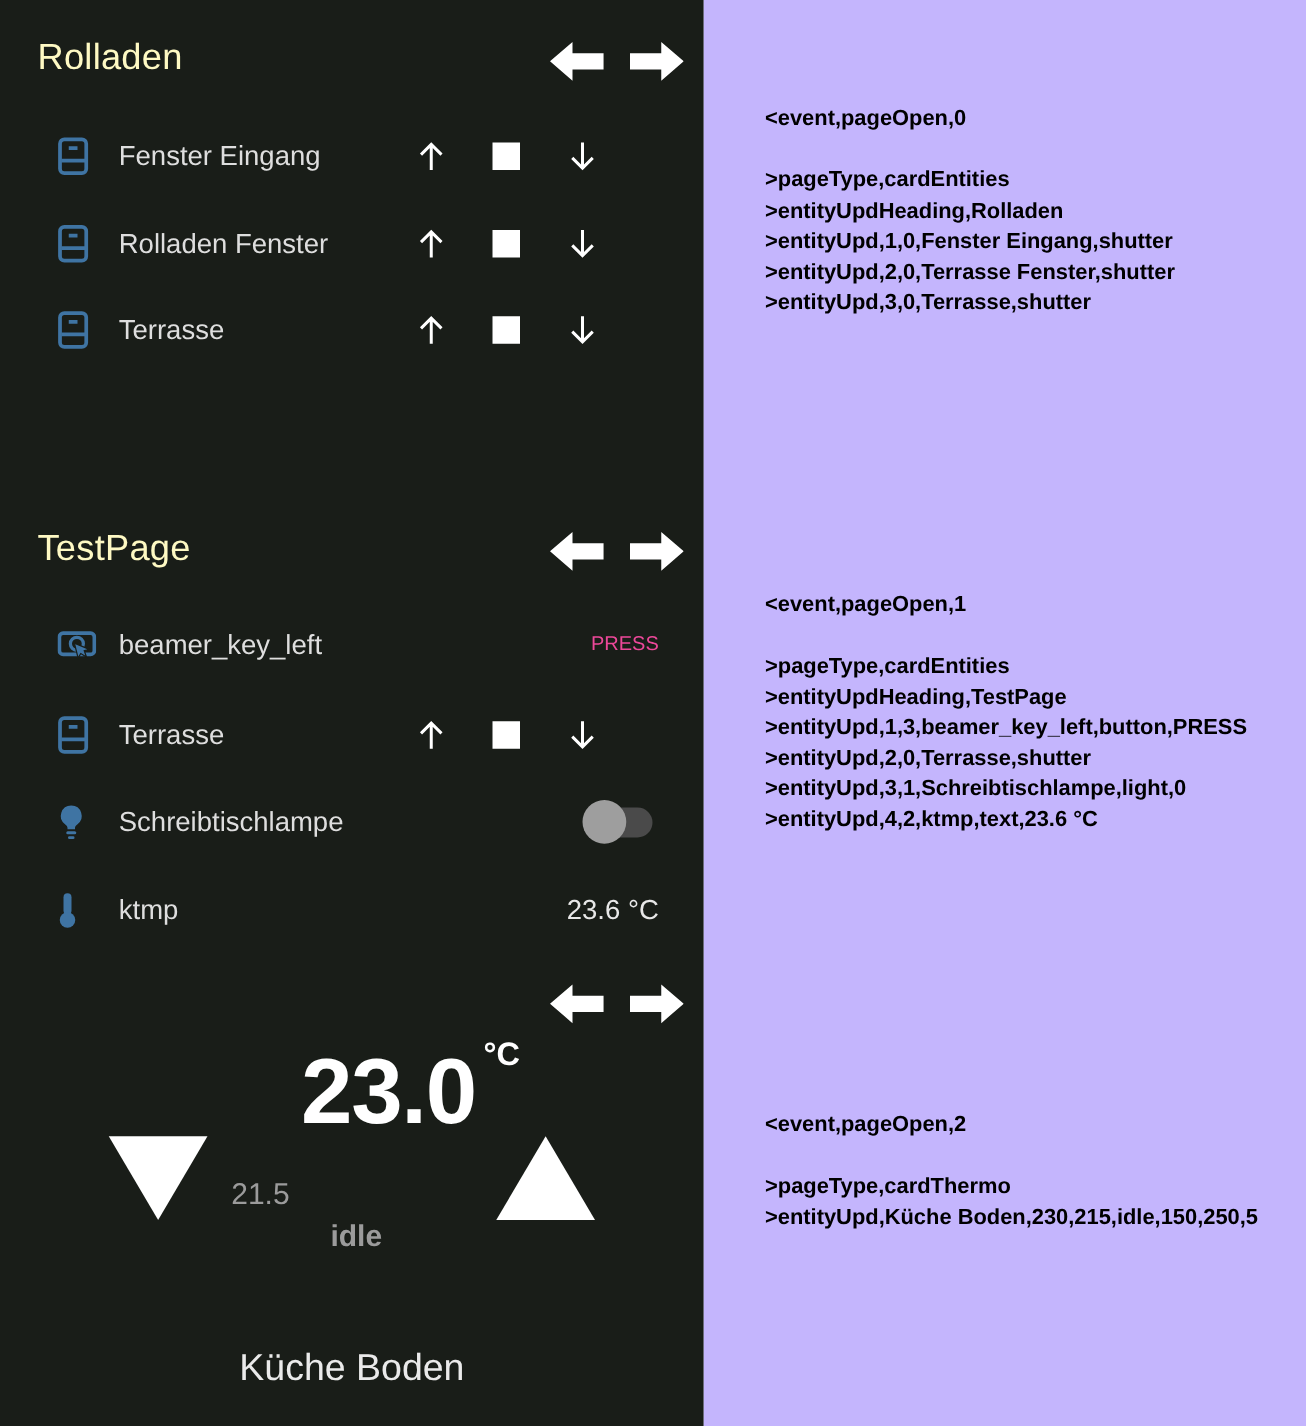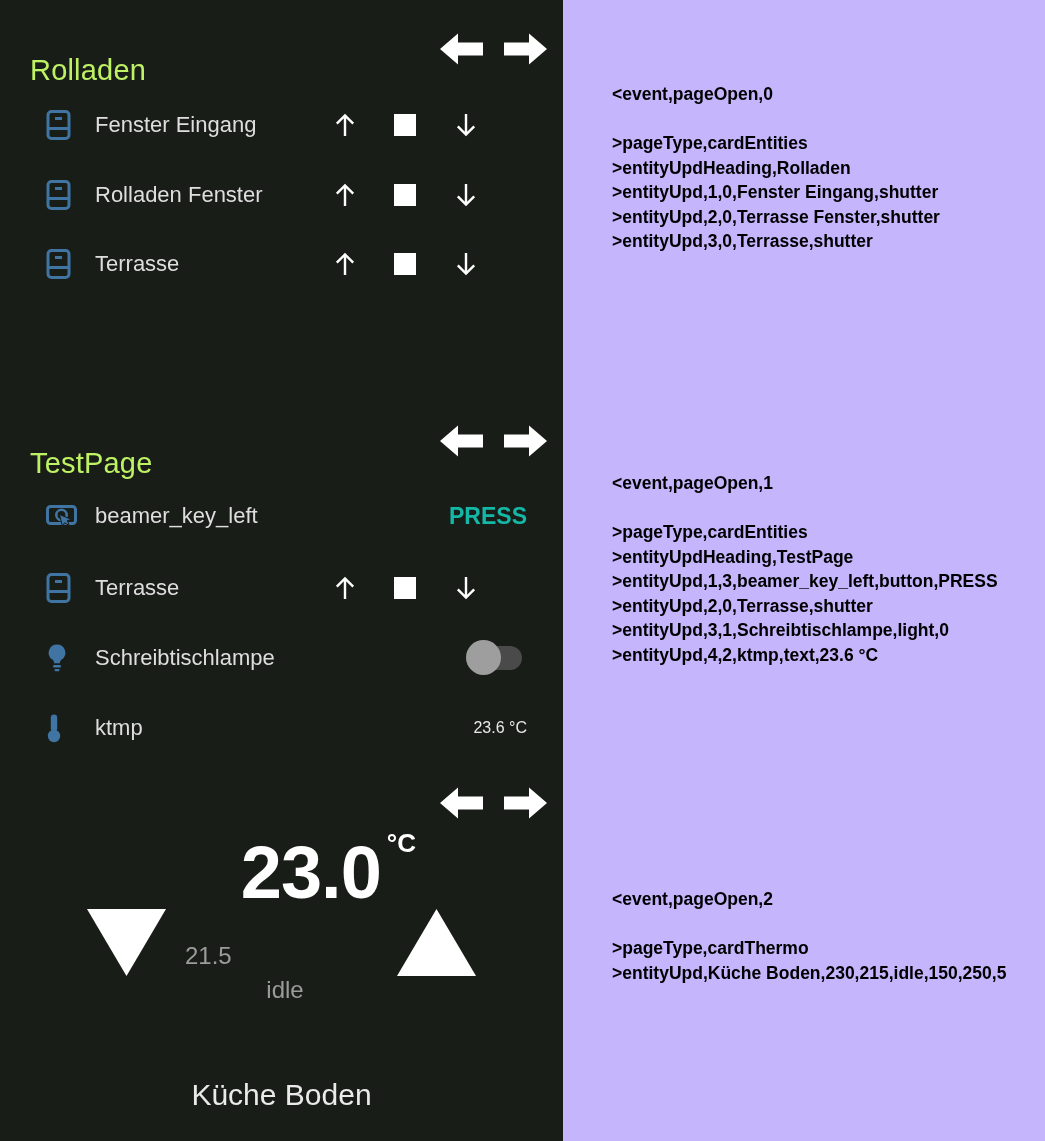--- a/index.html
+++ b/index.html
@@ -6,42 +6,41 @@
   .canvas{
     position:relative;width:1045px;height:1141px;overflow:hidden;
     font-family:"Liberation Sans","DejaVu Sans",sans-serif;background:#ffffff;
   }
   
   .device-column{
     position:absolute;left:0;top:0;width:563px;height:1141px;
     background:#191d18;color:#e3e3e3;
   }
   .panel-title{
-    position:absolute;left:30px;font-size:29px;font-weight:400;color:#bef264;
+    position:absolute;left:30px;font-size:29px;font-weight:400;color:#fef9c3;
     letter-spacing:0.2px;
-    margin-top:24px;
   }
   .nav-arrows{position:absolute;left:440px;width:110px;height:36px;display:flex;gap:21px;}
   .nav-arrows svg{display:block;cursor:pointer;}
   .entity-row{position:absolute;left:0;width:563px;height:56px;}
   .entity-icon{position:absolute;left:46px;top:50%;transform:translateY(-50%);}
   .entity-label{
     position:absolute;left:95px;top:0;height:56px;line-height:56px;
     font-size:22px;color:#dedede;white-space:nowrap;
   }
   .ctl-up{position:absolute;left:330px;top:13px;}
   .ctl-stop{position:absolute;left:394px;top:17px;width:22px;height:22px;background:#ffffff;}
   .ctl-down{position:absolute;left:451px;top:13px;}
   .press-label{
     position:absolute;right:36px;top:0;height:56px;line-height:56px;
-    font-size:23px;font-weight:700;color:#14b8a6;cursor:pointer;
+    font-size:16px;font-weight:400;color:#ec4899;cursor:pointer;
   }
   .value-label{
     position:absolute;right:36px;top:0;height:56px;line-height:56px;
-    font-size:16px;color:#e8e8e8;
+    font-size:22px;color:#e8e8e8;
   }
   
   .toggle{position:absolute;left:466px;top:10px;width:58px;height:36px;cursor:pointer;}
   .toggle .track{
     position:absolute;left:6px;top:6px;width:50px;height:24px;border-radius:12px;background:#4a4a4a;
   }
   .toggle .knob{
     position:absolute;left:0;top:0;width:35px;height:35px;border-radius:50%;background:#9e9e9e;
   }
   
@@ -52,21 +51,21 @@
   .thermo-unit{
     font-size:26px;font-weight:700;color:#ffffff;vertical-align:top;
     position:relative;top:-6px;left:6px;letter-spacing:0;
   }
   .thermo-setpoint{
     position:absolute;left:185px;top:942px;width:200px;text-align:left;
     font-size:24px;color:#9b9b9b;
   }
   .thermo-state{
     position:absolute;left:185px;top:976px;width:200px;text-align:center;
-    font-size:24px;color:#9b9b9b;
+    font-size:24px;color:#9b9b9b;font-weight:bold;
   }
   .thermo-name{
     position:absolute;left:0;top:1078px;width:563px;text-align:center;
     font-size:30px;color:#eaeaea;
   }
   .tri{position:absolute;cursor:pointer;}
   
   .log-column{
     position:absolute;left:563px;top:0;width:508px;height:1141px;background:#c4b5fd;
   }

